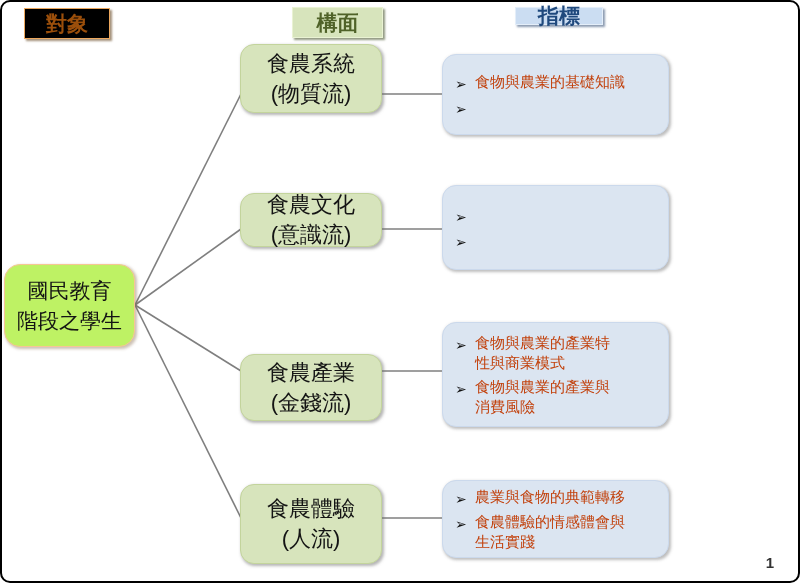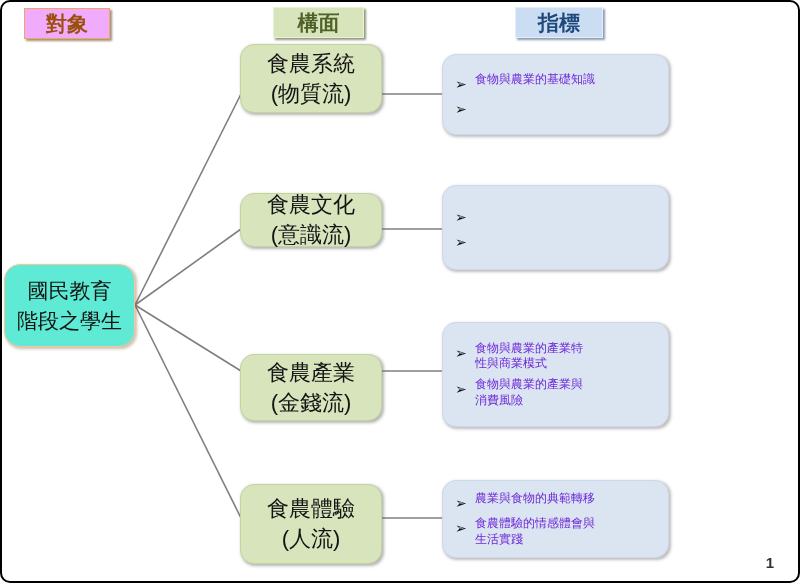--- a/index.html
+++ b/index.html
@@ -14,39 +14,39 @@
     overflow:hidden;
   }
   .hdr{
     position:absolute;
     display:flex;align-items:center;justify-content:center;
     font-weight:bold;font-size:21px;
     box-sizing:border-box;
   }
   .hdr-subject{
     left:22px;top:6px;width:86px;height:31px;
-    background:#f0abfc;border:1px solid #EDA85E;
+    background:#000000;border:1px solid #EDA85E;
     color:#9B4F0B;
     box-shadow:2px 2px 2px rgba(90,55,15,.55);
   }
   .hdr-dimension{
-    left:271px;top:5px;width:91px;height:31px;
+    left:290px;top:5px;width:91px;height:31px;
     background:#D7E4BC;border:1px solid #E9F2D3;
     color:#4F6228;
     box-shadow:2px 2px 2px rgba(55,70,25,.55);
   }
   .hdr-indicator{
-    left:513px;top:5px;width:88px;height:31px;
+    left:513px;top:5px;width:88px;height:18px;
     background:#CBDDF2;border:1px solid #E4EEF9;
     color:#1F497D;
     box-shadow:2px 2px 2px rgba(25,55,100,.5);
   }
   .subject-box{
     position:absolute;left:2px;top:262px;width:131px;height:83px;
-    background:#5eead4;border:1px solid #F6C694;border-radius:16px;
+    background:#bef264;border:1px solid #F6C694;border-radius:16px;
     display:flex;align-items:center;justify-content:center;
     font-size:21px;color:#141414;text-align:center;
     white-space:pre-line;line-height:1.4;
     box-shadow:1.5px 1.5px 3px rgba(130,100,70,.4);
     box-sizing:border-box;
   }
   .dim-box{
     position:absolute;left:238px;width:142px;
     background:#D7E4BC;border:1px solid #c3d49c;border-radius:14px;
     display:flex;align-items:center;justify-content:center;
@@ -62,21 +62,21 @@
     padding:6px 8px;gap:5px;
     box-shadow:1.5px 1.5px 3px rgba(110,110,110,.45);
     box-sizing:border-box;
   }
   .bullet-item{display:flex;align-items:flex-start;}
   .bullet{
     flex:0 0 24px;font-size:14px;color:#111;
     padding-top:4px;padding-left:4px;box-sizing:border-box;
   }
   .btxt{
-    font-size:12px;color:#6d28d9;line-height:1.3;
+    font-size:15px;color:#c2410c;line-height:1.3;
     white-space:pre-line;
   }
   .lines{position:absolute;left:0;top:0;width:796px;height:579px;pointer-events:none;}
   .page-num{
     position:absolute;right:24px;bottom:10px;
     font-size:15px;font-weight:bold;color:#333;
   }
 </style>
 </head>
 <body>

